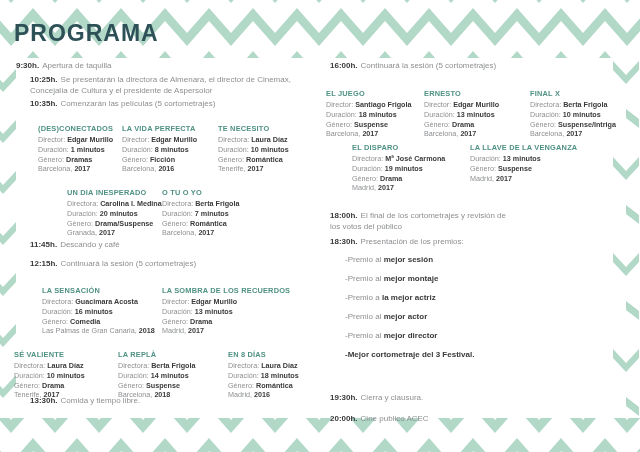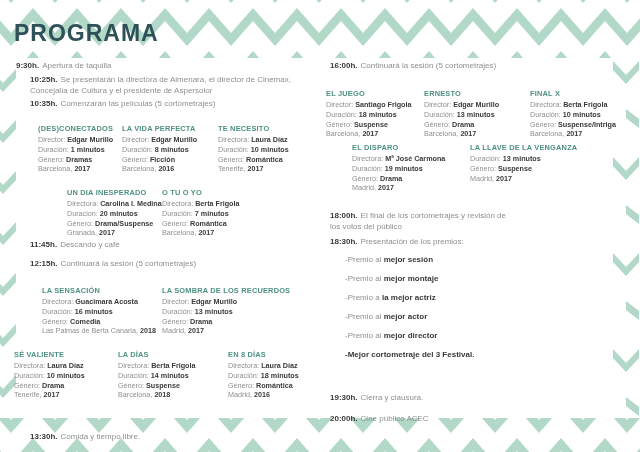--- a/index.html
+++ b/index.html
@@ -66,21 +66,21 @@
   <rect x="0" y="0" width="16" height="360" fill="url(#zzL)"></rect>
 </svg>
 
 <div id="page-title">PROGRAMA</div>
 
 <div class="sline" style="left:16px;top:61px;"><span class="t">9:30h.</span><span class="g">Apertura de taquilla</span></div>
 <div class="sline" style="left:30px;top:75px;width:274px;"><span class="t">10:25h.</span><span class="g">Se presentarán la directora de Almenara, el director de Cinemax,  Concejalía de Cultura y el presidente de Aspersolor</span></div>
 <div class="sline" style="left:30px;top:99px;"><span class="t">10:35h.</span><span class="g">Comenzarán las películas (5 cortometrajes)</span></div>
 <div class="sline" style="left:30px;top:240px;"><span class="t">11:45h.</span><span class="g">Descando y café</span></div>
 <div class="sline" style="left:30px;top:259px;"><span class="t">12:15h.</span><span class="g">Continuará la sesión (5 cortometrajes)</span></div>
-<div class="sline" style="left:30px;top:432px;"><span class="t">13:30h.</span><span class="g">Comida y tiempo libre.</span></div>
+<div class="sline" style="left:30px;top:396px;"><span class="t">13:30h.</span><span class="g">Comida y tiempo libre.</span></div>
 <div class="sline" style="left:330px;top:61px;"><span class="t">16:00h.</span><span class="g">Continuará la sesión (5 cortometrajes)</span></div>
 <div class="sline" style="left:330px;top:211px;width:188px;"><span class="t">18:00h.</span><span class="g">El final de los cortometrajes y revisión de los votos del público</span></div>
 <div class="sline" style="left:330px;top:237px;"><span class="t">18:30h.</span><span class="g">Presentación de los premios:</span></div>
 <div class="sline" style="left:330px;top:393px;"><span class="t">19:30h.</span><span class="g">Cierra y clausura.</span></div>
 <div class="sline" style="left:330px;top:414px;"><span class="t">20:00h.</span><span class="g">Cine publico ACEC</span></div>
 
 <div class="film" style="left:38px;top:124px;width:84px;">
   <div class="ftitle">(DES)CONECTADOS</div>
   <div><span class="lab">Director:</span> <span class="val">Edgar Murillo</span></div>
   <div><span class="lab">Duración:</span> <span class="val">1 minutos</span></div>
@@ -113,38 +113,38 @@
   <div><span class="lab">Directora:</span> <span class="val">Berta Frigola</span></div>
   <div><span class="lab">Duración:</span> <span class="val">7 minutos</span></div>
   <div><span class="lab">Género:</span> <span class="val">Romántica</span></div>
   <div><span class="lab">Barcelona,</span> <span class="val">2017</span></div>
 </div>
 <div class="film" style="left:42px;top:286px;width:114px;">
   <div class="ftitle">LA SENSACIÓN</div>
   <div><span class="lab">Directora:</span> <span class="val">Guacimara Acosta</span></div>
   <div><span class="lab">Duración:</span> <span class="val">16 minutos</span></div>
   <div><span class="lab">Género:</span> <span class="val">Comedia</span></div>
-  <div><span class="lab">Las Palmas de Berta Canaria,</span> <span class="val">2018</span></div>
+  <div><span class="lab">Las Palmas de Gran Canaria,</span> <span class="val">2018</span></div>
 </div>
 <div class="film" style="left:162px;top:286px;width:155px;">
   <div class="ftitle">LA SOMBRA DE LOS RECUERDOS</div>
   <div><span class="lab">Director:</span> <span class="val">Edgar Murillo</span></div>
   <div><span class="lab">Duración:</span> <span class="val">13 minutos</span></div>
   <div><span class="lab">Género:</span> <span class="val">Drama</span></div>
   <div><span class="lab">Madrid,</span> <span class="val">2017</span></div>
 </div>
 <div class="film" style="left:14px;top:350px;width:95px;">
   <div class="ftitle">SÉ VALIENTE</div>
   <div><span class="lab">Directora:</span> <span class="val">Laura Díaz</span></div>
   <div><span class="lab">Duración:</span> <span class="val">10 minutos</span></div>
   <div><span class="lab">Género:</span> <span class="val">Drama</span></div>
   <div><span class="lab">Tenerife,</span> <span class="val">2017</span></div>
 </div>
 <div class="film" style="left:118px;top:350px;width:95px;">
-  <div class="ftitle">LA DÍAS</div>
+  <div class="ftitle">LA REPLÀ</div>
   <div><span class="lab">Directora:</span> <span class="val">Berta Frigola</span></div>
   <div><span class="lab">Duración:</span> <span class="val">14 minutos</span></div>
   <div><span class="lab">Género:</span> <span class="val">Suspense</span></div>
   <div><span class="lab">Barcelona,</span> <span class="val">2018</span></div>
 </div>
 <div class="film" style="left:228px;top:350px;width:95px;">
   <div class="ftitle">EN 8 DÍAS</div>
   <div><span class="lab">Directora:</span> <span class="val">Laura Díaz</span></div>
   <div><span class="lab">Duración:</span> <span class="val">18 minutos</span></div>
   <div><span class="lab">Género:</span> <span class="val">Romántica</span></div>

